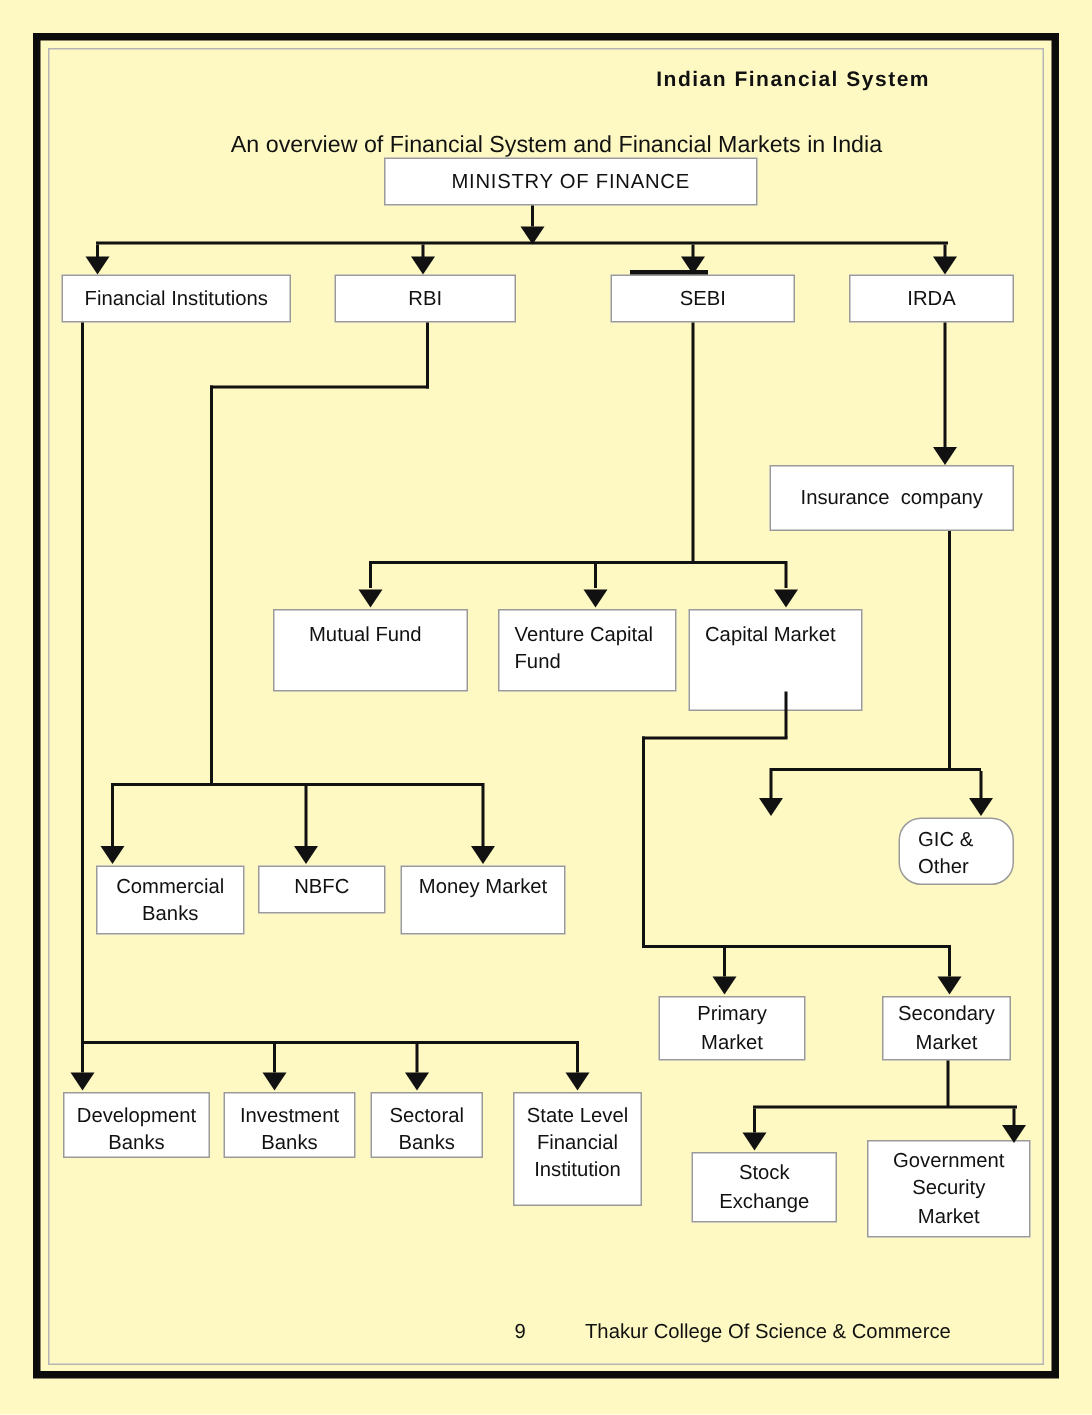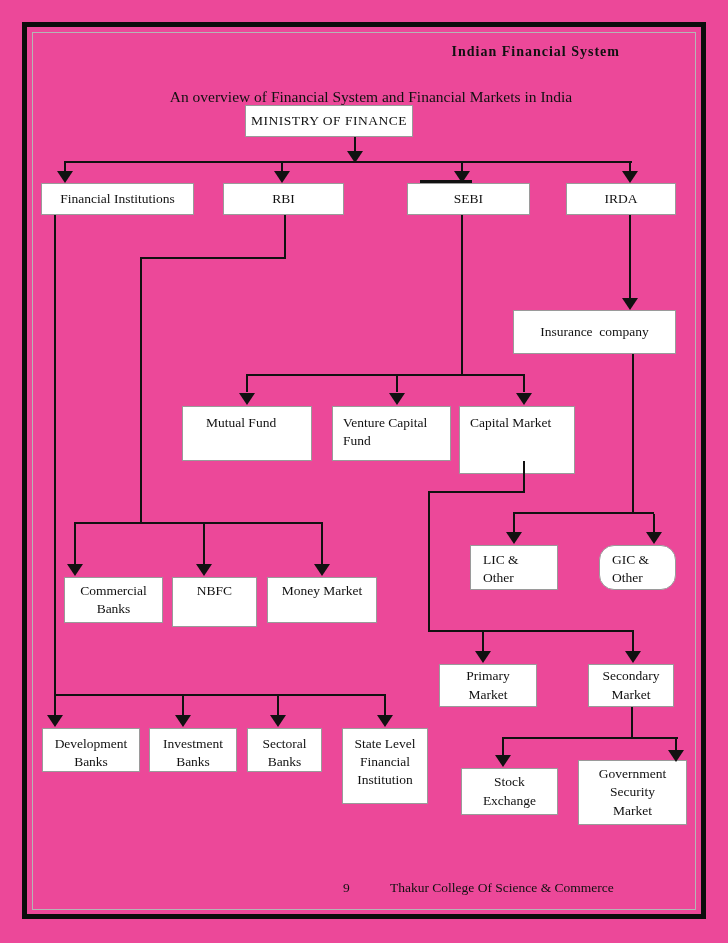--- a/index.html
+++ b/index.html
@@ -1,17 +1,17 @@
 <!DOCTYPE html>
 <html><head>
 <meta charset="utf-8">
 <style>
   html,body{margin:0;padding:0;background:#fff;}
-  #page{position:relative;width:728px;height:943px;background:#ec4899;
-        font-family:Liberation Serif, serif;color:#111;overflow:hidden;}
+  #page{position:relative;width:728px;height:943px;background:#fef9c3;
+        font-family:Liberation Sans, sans-serif;color:#111;overflow:hidden;}
   .frame-outer{position:absolute;left:22px;top:22px;width:684px;height:897px;
         border:5px solid #0c0c0c;box-sizing:border-box;}
   .frame-inner{position:absolute;left:32px;top:32px;width:664px;height:878px;
         border:1px solid #b5b5b5;box-sizing:border-box;}
   .doc-title{position:absolute;top:44px;right:108px;font-size:14px;font-weight:bold;
         letter-spacing:1px;white-space:nowrap;}
   .heading{position:absolute;left:14px;top:88px;width:714px;text-align:center;font-size:15.5px;}
   .node{position:absolute;background:#fff;border:1px solid #9a9a9a;box-sizing:border-box;
         display:flex;font-size:13.5px;line-height:1.35;}
   .node span{white-space:pre-wrap;}
@@ -29,21 +29,21 @@
 </head>
 <body>
 
 <div id="page">
   <div class="frame-outer"></div>
   <div class="frame-inner"></div>
 
   <div class="doc-title">Indian Financial System</div>
   <div class="heading">An overview of Financial System and Financial Markets in India</div>
 
-  <div class="node c-c" style="left:245px;top:105px;width:168px;height:32px;letter-spacing:.5px;">
+  <div class="node c-c" style="left:256px;top:105px;width:249px;height:32px;letter-spacing:.5px;">
       <span>MINISTRY OF FINANCE</span>
     </div>
   <div class="node c-c" style="left:41px;top:183px;width:153px;height:32px;">
       <span>Financial Institutions</span>
     </div>
   <div class="node c-c" style="left:223px;top:183px;width:121px;height:32px;">
       <span>RBI</span>
     </div>
   <div class="node c-c" style="left:407px;top:183px;width:123px;height:32px;">
       <span>SEBI</span>
@@ -56,30 +56,27 @@
     </div>
   <div class="node l-t" style="left:182px;top:406px;width:130px;height:55px;padding-left:23px;">
       <span>Mutual Fund</span>
     </div>
   <div class="node l-t" style="left:332px;top:406px;width:119px;height:55px;">
       <span>Venture Capital Fund</span>
     </div>
   <div class="node l-t" style="left:459px;top:406px;width:116px;height:68px;">
       <span>Capital Market</span>
     </div>
-  <div class="node l-t" style="left:470px;top:545px;width:88px;height:45px;padding-left:12px;padding-top:5px;">
-      <span>LIC &amp; Other</span>
-    </div>
   <div class="node l-t" style="left:599px;top:545px;width:77px;height:45px;padding-left:12px;padding-top:5px;border-radius:15px;">
       <span>GIC &amp; Other</span>
     </div>
   <div class="node c-t" style="left:64px;top:577px;width:99px;height:46px;">
       <span>Commercial Banks</span>
     </div>
-  <div class="node c-t" style="left:172px;top:577px;width:85px;height:50px;">
+  <div class="node c-t" style="left:172px;top:577px;width:85px;height:32px;">
       <span>NBFC</span>
     </div>
   <div class="node c-t" style="left:267px;top:577px;width:110px;height:46px;">
       <span>Money Market</span>
     </div>
   <div class="node c-c" style="left:439px;top:664px;width:98px;height:43px;padding:0 15px;">
       <span>Primary Market</span>
     </div>
   <div class="node c-c" style="left:588px;top:664px;width:86px;height:43px;padding:0 6px;">
       <span>Secondary Market</span>

